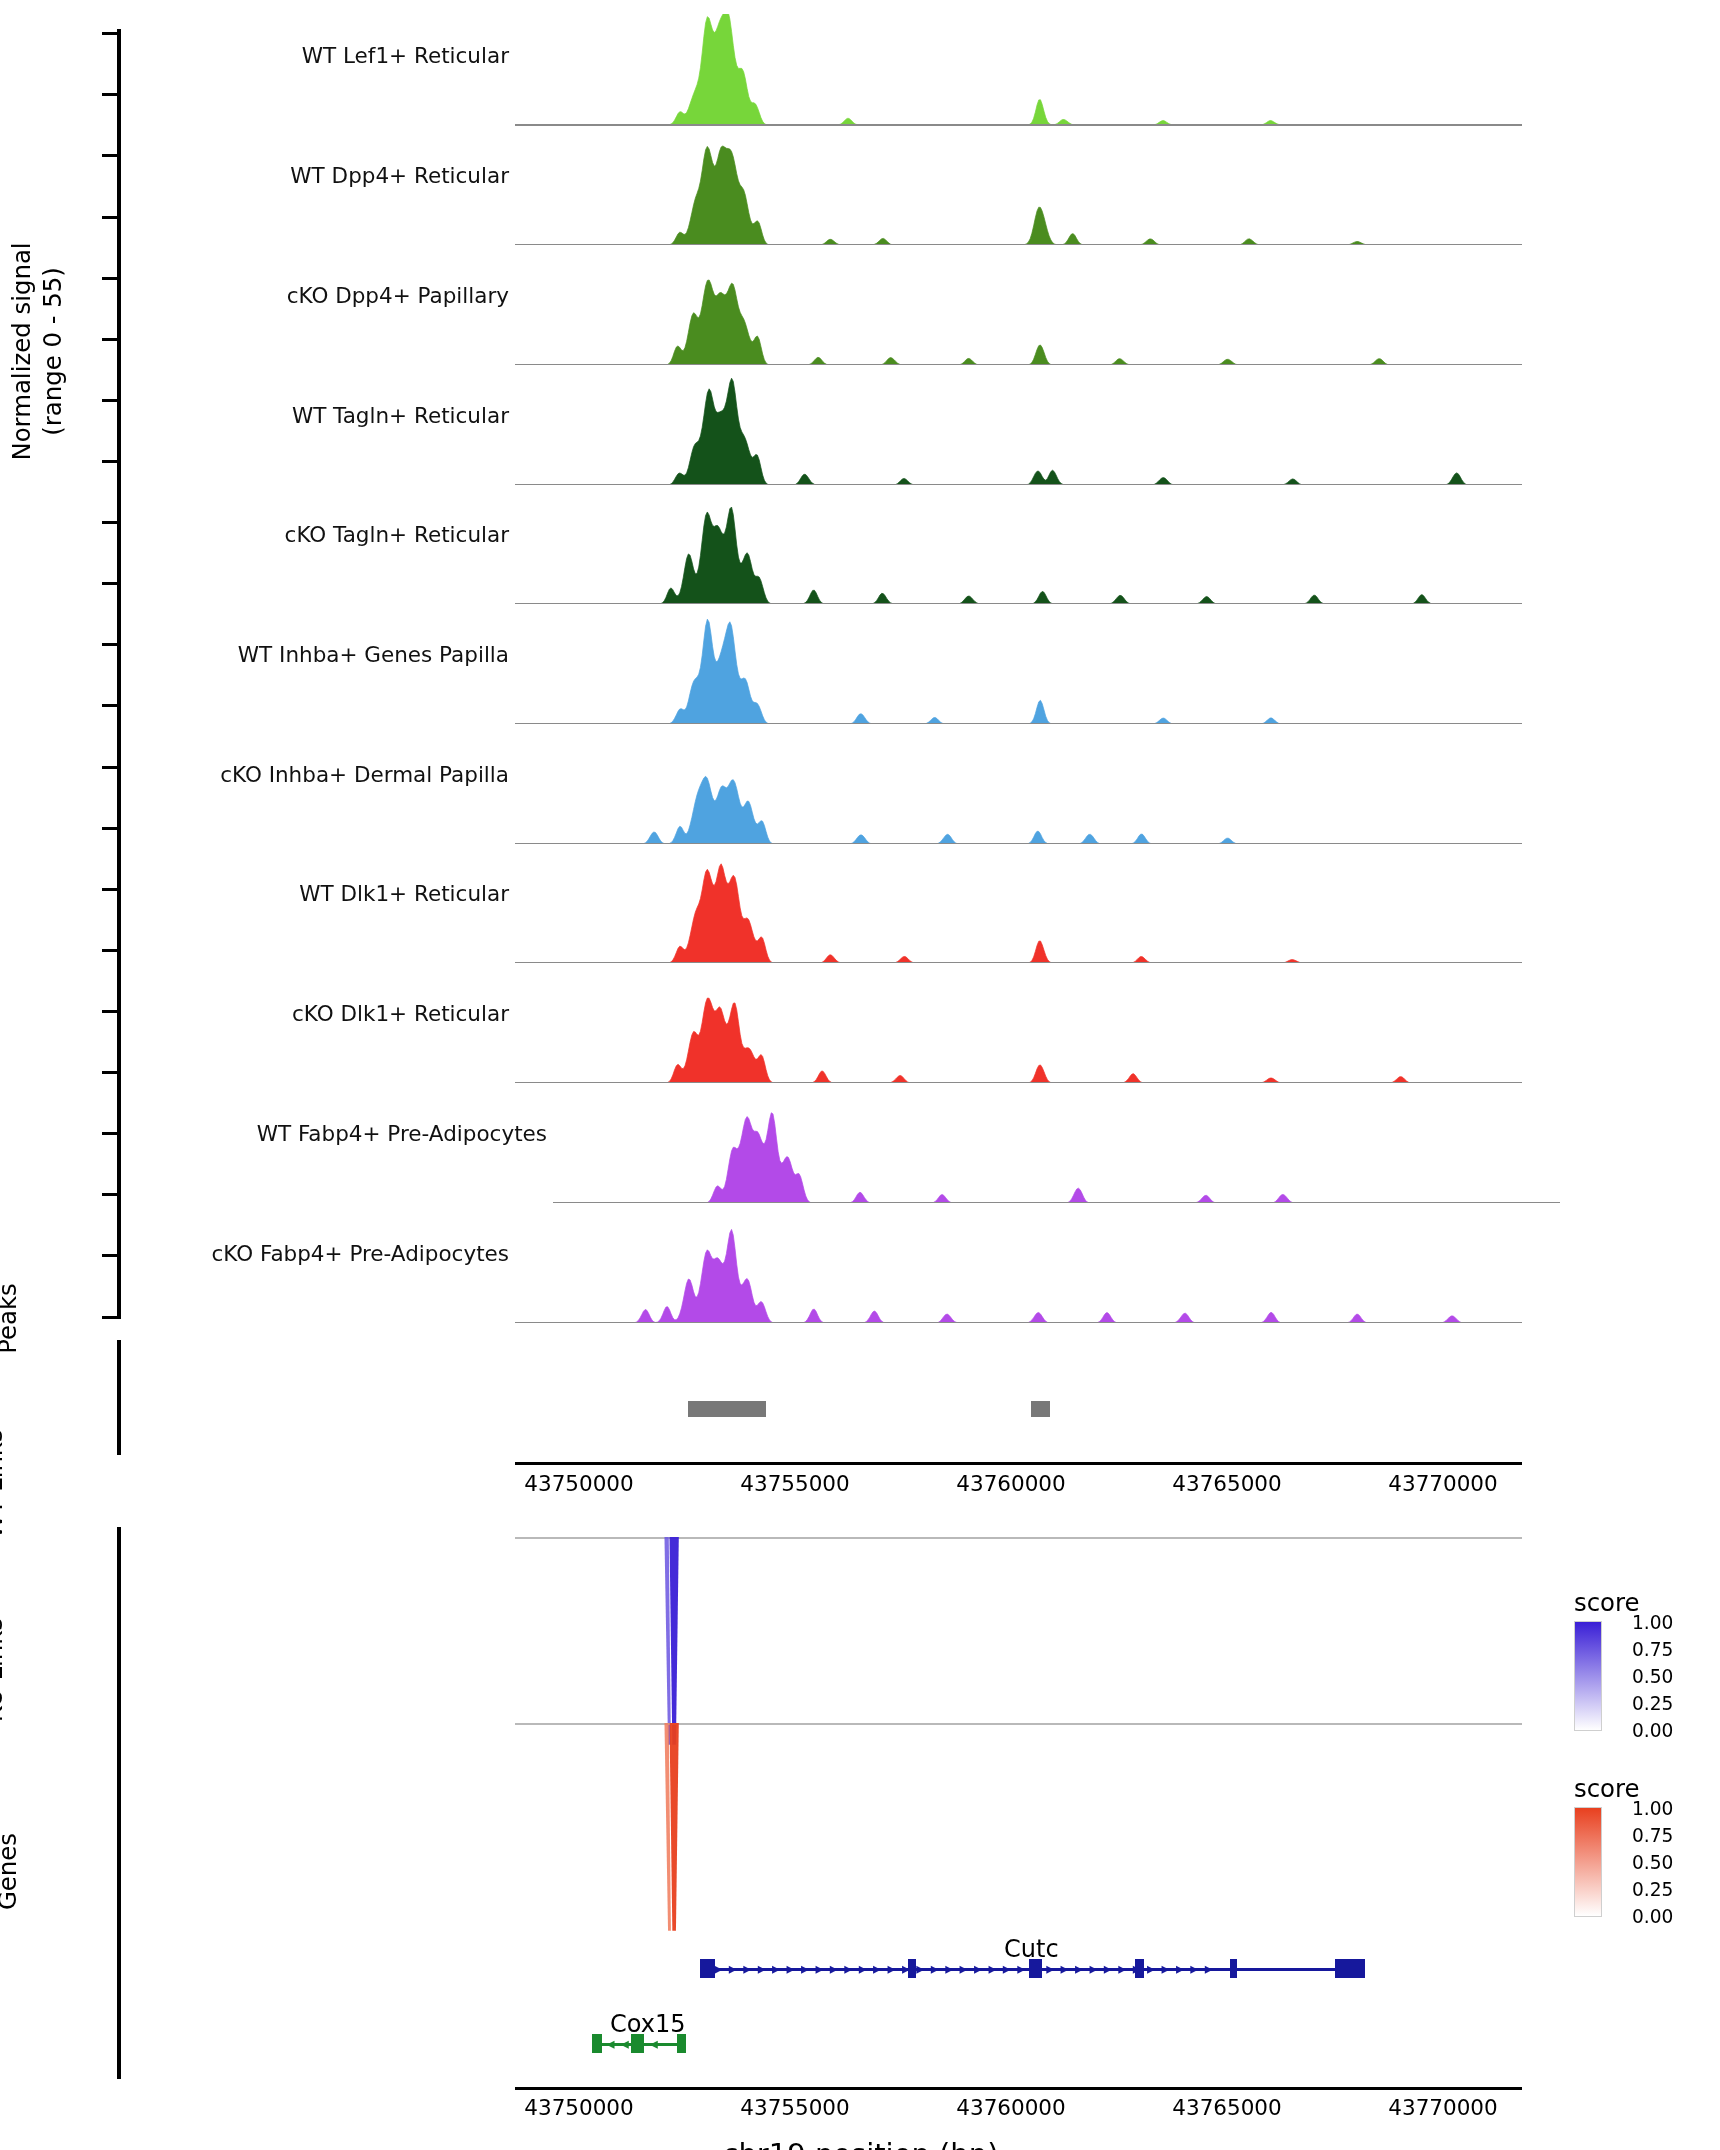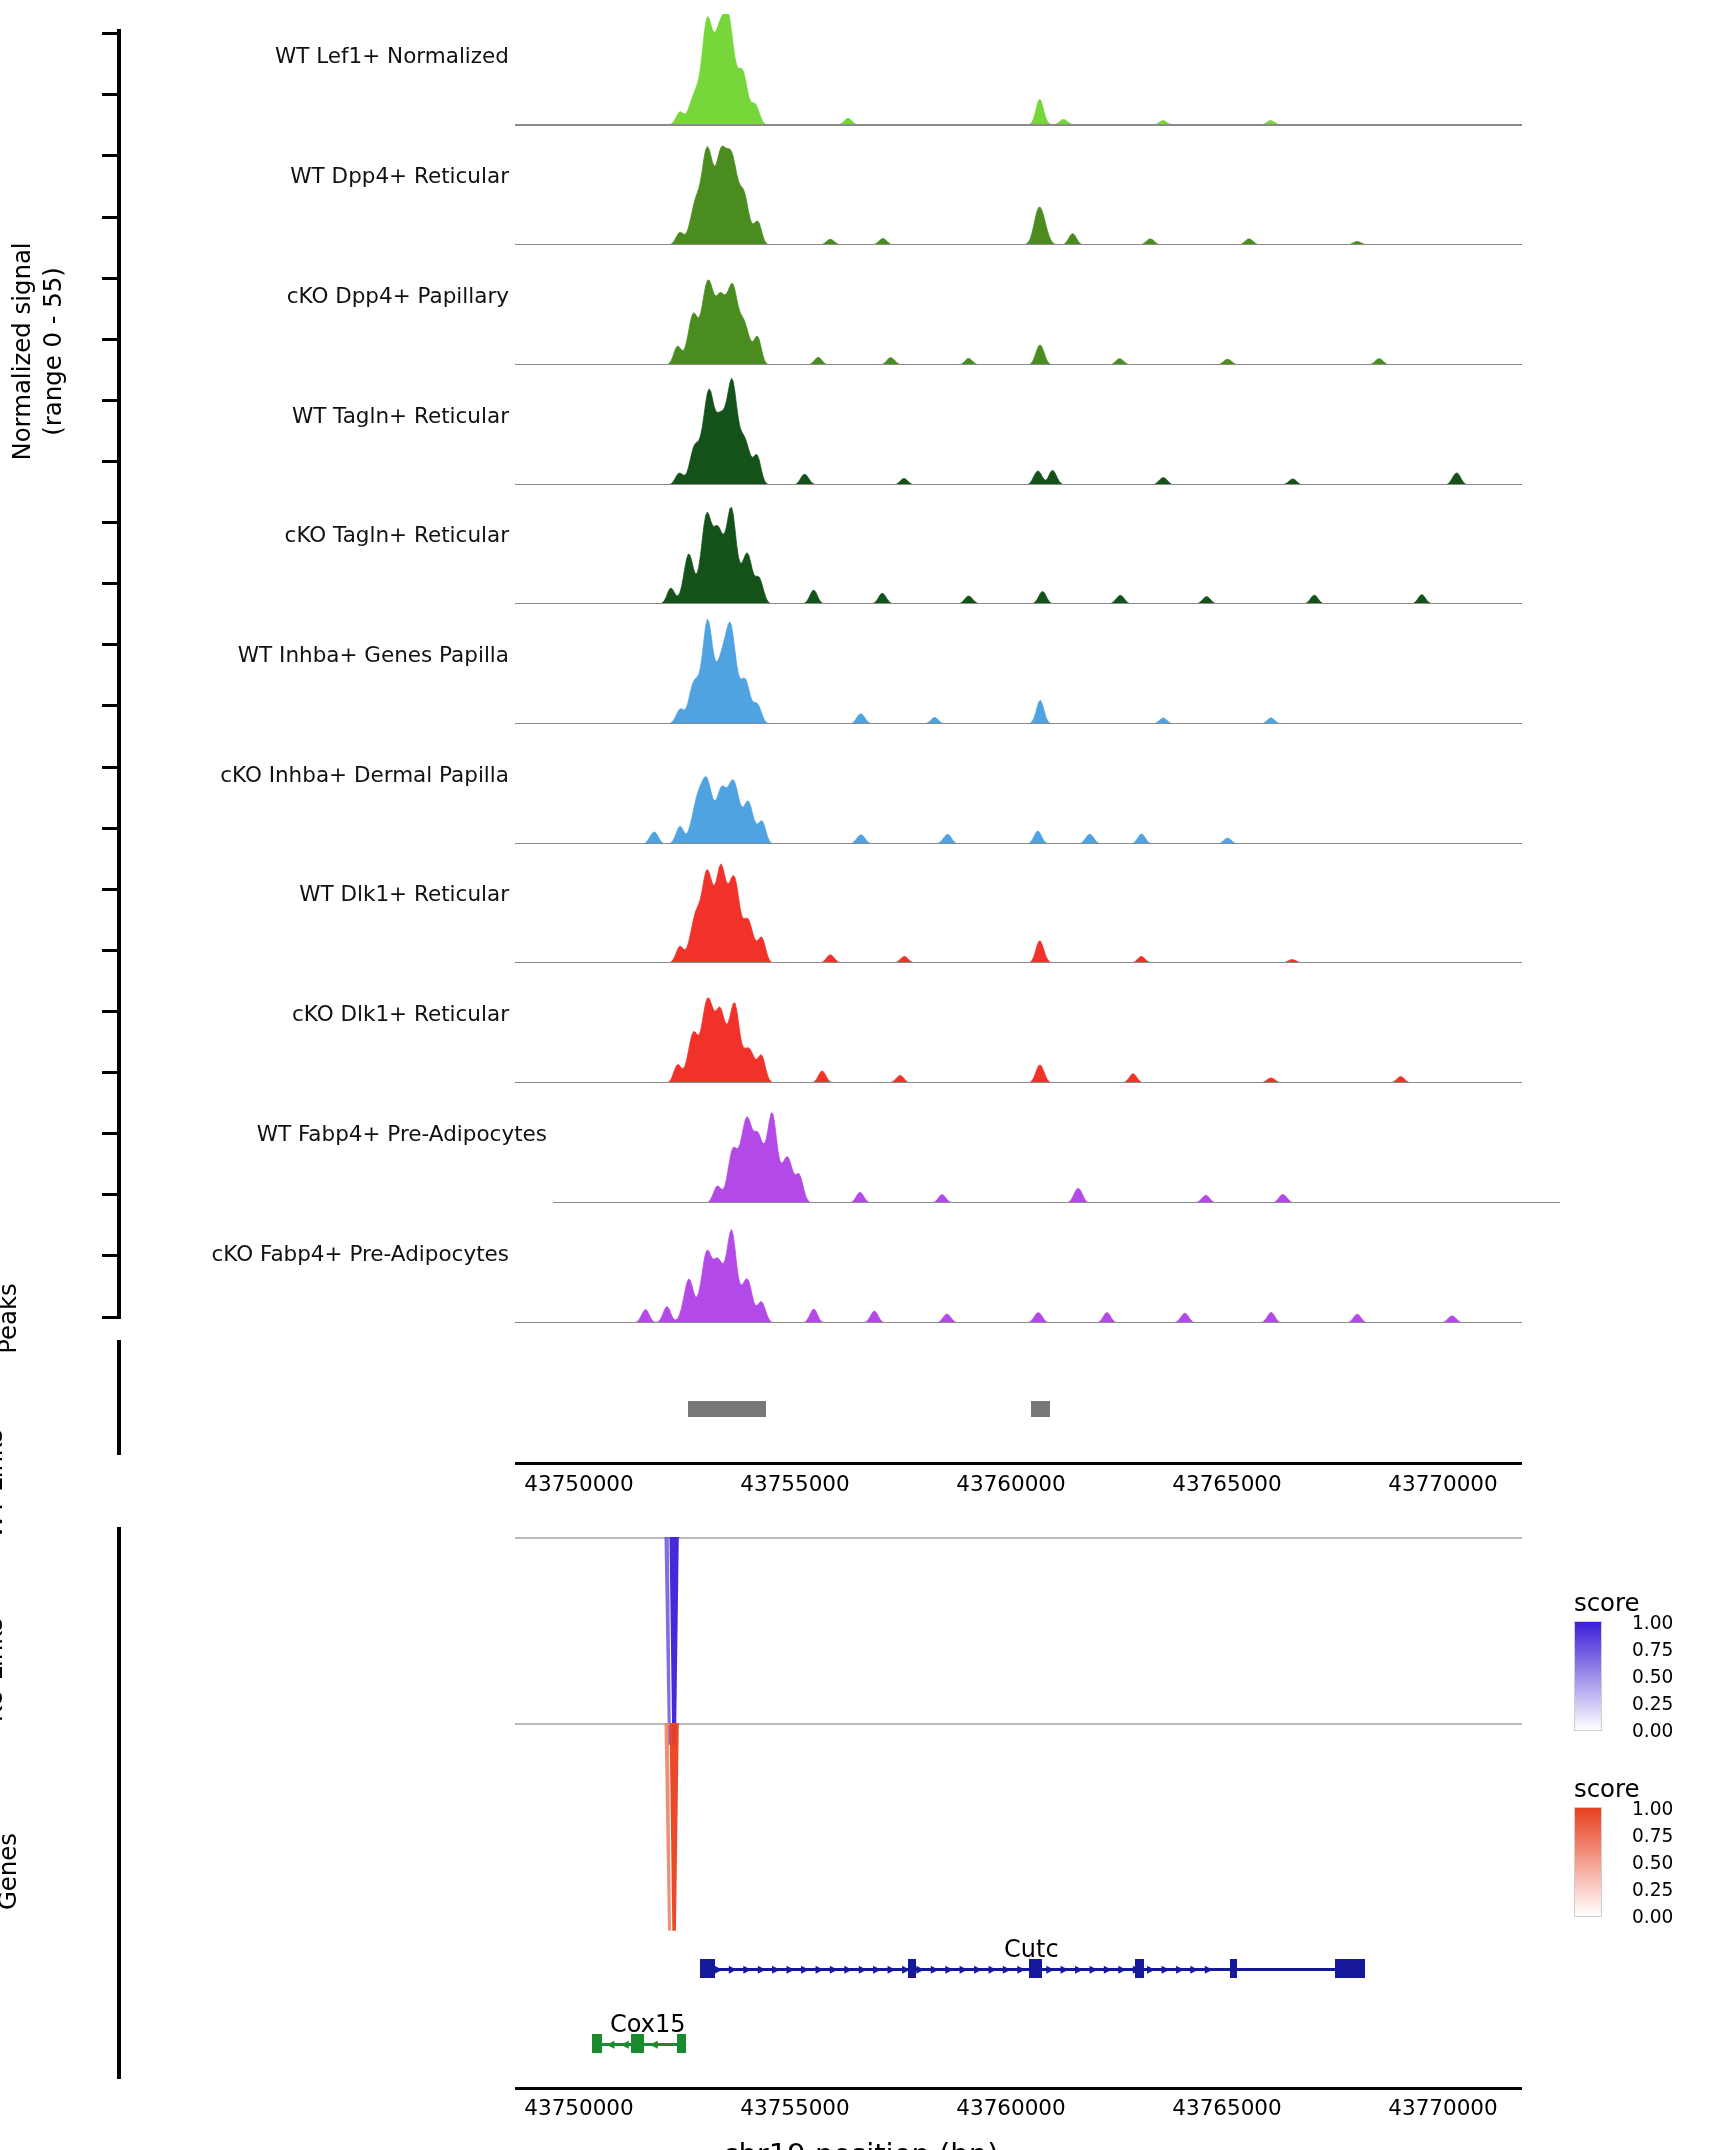--- a/index.html
+++ b/index.html
@@ -95,21 +95,21 @@
       <div class="ytick" style="top: 949px;"></div>
       <div class="ytick" style="top: 1010px;"></div>
       <div class="ytick" style="top: 1071px;"></div>
       <div class="ytick" style="top: 1132px;"></div>
       <div class="ytick" style="top: 1193px;"></div>
       <div class="ytick" style="top: 1254px;"></div>
       <div class="ytick" style="top: 1316px;"></div>
     </div>
   <div id="tracks">
       <div class="track" style="top: 14.3px;">
-        <div class="track-label">WT Lef1+ Normalized</div>
+        <div class="track-label">WT Lef1+ Reticular</div>
         <svg width="1007" height="111" class="track-plot" style="position: absolute; left: 393px; top: 0px;" viewBox="0 0 1404 155">
           <path d="M 0.0 155 L 0.0 155.0 L 2.4 155.0 L 4.8 155.0 L 7.2 155.0 L 9.6 155.0 L 12.1 155.0 L 14.5 155.0 L 16.9 155.0 L 19.3 155.0 L 21.7 155.0 L 24.1 155.0 L 26.5 155.0 L 28.9 155.0 L 31.3 155.0 L 33.7 155.0 L 36.2 155.0 L 38.6 155.0 L 41.0 155.0 L 43.4 155.0 L 45.8 155.0 L 48.2 155.0 L 50.6 155.0 L 53.0 155.0 L 55.4 155.0 L 57.8 155.0 L 60.3 155.0 L 62.7 155.0 L 65.1 155.0 L 67.5 155.0 L 69.9 155.0 L 72.3 155.0 L 74.7 155.0 L 77.1 155.0 L 79.5 155.0 L 82.0 155.0 L 84.4 155.0 L 86.8 155.0 L 89.2 155.0 L 91.6 155.0 L 94.0 155.0 L 96.4 155.0 L 98.8 155.0 L 101.2 155.0 L 103.6 155.0 L 106.1 155.0 L 108.5 155.0 L 110.9 155.0 L 113.3 155.0 L 115.7 155.0 L 118.1 155.0 L 120.5 155.0 L 122.9 155.0 L 125.3 155.0 L 127.7 155.0 L 130.2 155.0 L 132.6 155.0 L 135.0 155.0 L 137.4 155.0 L 139.8 155.0 L 142.2 155.0 L 144.6 155.0 L 147.0 155.0 L 149.4 155.0 L 151.8 155.0 L 154.3 155.0 L 156.7 155.0 L 159.1 155.0 L 161.5 155.0 L 163.9 155.0 L 166.3 155.0 L 168.7 155.0 L 171.1 155.0 L 173.5 155.0 L 176.0 155.0 L 178.4 155.0 L 180.8 155.0 L 183.2 155.0 L 185.6 155.0 L 188.0 155.0 L 190.4 155.0 L 192.8 155.0 L 195.2 155.0 L 197.6 155.0 L 200.1 155.0 L 202.5 155.0 L 204.9 155.0 L 207.3 155.0 L 209.7 155.0 L 212.1 154.9 L 214.5 154.5 L 216.9 153.6 L 219.3 151.7 L 221.7 148.3 L 224.2 143.6 L 226.6 139.0 L 229.0 136.4 L 231.4 136.8 L 233.8 138.8 L 236.2 139.7 L 238.6 137.6 L 241.0 132.4 L 243.4 125.4 L 245.9 118.1 L 248.3 111.3 L 250.7 105.2 L 253.1 98.7 L 255.5 89.6 L 257.9 74.9 L 260.3 54.3 L 262.7 31.2 L 265.1 12.4 L 267.5 3.7 L 270.0 5.8 L 272.4 14.2 L 274.8 22.4 L 277.2 25.9 L 279.6 23.6 L 282.0 17.3 L 284.4 10.4 L 286.8 4.8 L 289.2 0.4 L 291.6 -3.7 L 294.1 -6.1 L 296.5 -3.4 L 298.9 7.0 L 301.3 24.1 L 303.7 43.7 L 306.1 60.7 L 308.5 71.7 L 310.9 76.0 L 313.3 75.9 L 315.7 76.0 L 318.2 80.6 L 320.6 90.8 L 323.0 104.0 L 325.4 115.4 L 327.8 121.9 L 330.2 123.8 L 332.6 124.0 L 335.0 125.8 L 337.4 130.5 L 339.9 137.5 L 342.3 144.6 L 344.7 149.9 L 347.1 153.0 L 349.5 154.4 L 351.9 154.8 L 354.3 155.0 L 356.7 155.0 L 359.1 155.0 L 361.5 155.0 L 364.0 155.0 L 366.4 155.0 L 368.8 155.0 L 371.2 155.0 L 373.6 155.0 L 376.0 155.0 L 378.4 155.0 L 380.8 155.0 L 383.2 155.0 L 385.6 155.0 L 388.1 155.0 L 390.5 155.0 L 392.9 155.0 L 395.3 155.0 L 397.7 155.0 L 400.1 155.0 L 402.5 155.0 L 404.9 155.0 L 407.3 155.0 L 409.8 155.0 L 412.2 155.0 L 414.6 155.0 L 417.0 155.0 L 419.4 155.0 L 421.8 155.0 L 424.2 155.0 L 426.6 155.0 L 429.0 155.0 L 431.4 155.0 L 433.9 155.0 L 436.3 155.0 L 438.7 155.0 L 441.1 155.0 L 443.5 155.0 L 445.9 155.0 L 448.3 154.9 L 450.7 154.6 L 453.1 153.9 L 455.5 152.4 L 458.0 150.2 L 460.4 147.6 L 462.8 145.8 L 465.2 145.8 L 467.6 147.6 L 470.0 150.2 L 472.4 152.5 L 474.8 153.9 L 477.2 154.6 L 479.6 154.9 L 482.1 155.0 L 484.5 155.0 L 486.9 155.0 L 489.3 155.0 L 491.7 155.0 L 494.1 155.0 L 496.5 155.0 L 498.9 155.0 L 501.3 155.0 L 503.8 155.0 L 506.2 155.0 L 508.6 155.0 L 511.0 155.0 L 513.4 155.0 L 515.8 155.0 L 518.2 155.0 L 520.6 155.0 L 523.0 155.0 L 525.4 155.0 L 527.9 155.0 L 530.3 155.0 L 532.7 155.0 L 535.1 155.0 L 537.5 155.0 L 539.9 155.0 L 542.3 155.0 L 544.7 155.0 L 547.1 155.0 L 549.5 155.0 L 552.0 155.0 L 554.4 155.0 L 556.8 155.0 L 559.2 155.0 L 561.6 155.0 L 564.0 155.0 L 566.4 155.0 L 568.8 155.0 L 571.2 155.0 L 573.7 155.0 L 576.1 155.0 L 578.5 155.0 L 580.9 155.0 L 583.3 155.0 L 585.7 155.0 L 588.1 155.0 L 590.5 155.0 L 592.9 155.0 L 595.3 155.0 L 597.8 155.0 L 600.2 155.0 L 602.6 155.0 L 605.0 155.0 L 607.4 155.0 L 609.8 155.0 L 612.2 155.0 L 614.6 155.0 L 617.0 155.0 L 619.4 155.0 L 621.9 155.0 L 624.3 155.0 L 626.7 155.0 L 629.1 155.0 L 631.5 155.0 L 633.9 155.0 L 636.3 155.0 L 638.7 155.0 L 641.1 155.0 L 643.6 155.0 L 646.0 155.0 L 648.4 155.0 L 650.8 155.0 L 653.2 155.0 L 655.6 155.0 L 658.0 155.0 L 660.4 155.0 L 662.8 155.0 L 665.2 155.0 L 667.7 155.0 L 670.1 155.0 L 672.5 155.0 L 674.9 155.0 L 677.3 155.0 L 679.7 155.0 L 682.1 155.0 L 684.5 155.0 L 686.9 155.0 L 689.3 155.0 L 691.8 155.0 L 694.2 155.0 L 696.6 155.0 L 699.0 155.0 L 701.4 155.0 L 703.8 155.0 L 706.2 155.0 L 708.6 155.0 L 711.0 155.0 L 713.4 154.9 L 715.9 154.6 L 718.3 153.7 L 720.7 151.1 L 723.1 145.7 L 725.5 137.1 L 727.9 127.0 L 730.3 120.0 L 732.7 119.8 L 735.1 126.3 L 737.6 135.8 L 740.0 144.3 L 742.4 149.9 L 744.8 153.0 L 747.2 154.3 L 749.6 154.7 L 752.0 154.5 L 754.4 153.8 L 756.8 152.4 L 759.2 150.4 L 761.7 148.3 L 764.1 147.2 L 766.5 147.5 L 768.9 149.0 L 771.3 150.9 L 773.7 152.7 L 776.1 153.9 L 778.5 154.6 L 780.9 154.9 L 783.3 155.0 L 785.8 155.0 L 788.2 155.0 L 790.6 155.0 L 793.0 155.0 L 795.4 155.0 L 797.8 155.0 L 800.2 155.0 L 802.6 155.0 L 805.0 155.0 L 807.5 155.0 L 809.9 155.0 L 812.3 155.0 L 814.7 155.0 L 817.1 155.0 L 819.5 155.0 L 821.9 155.0 L 824.3 155.0 L 826.7 155.0 L 829.1 155.0 L 831.6 155.0 L 834.0 155.0 L 836.4 155.0 L 838.8 155.0 L 841.2 155.0 L 843.6 155.0 L 846.0 155.0 L 848.4 155.0 L 850.8 155.0 L 853.2 155.0 L 855.7 155.0 L 858.1 155.0 L 860.5 155.0 L 862.9 155.0 L 865.3 155.0 L 867.7 155.0 L 870.1 155.0 L 872.5 155.0 L 874.9 155.0 L 877.3 155.0 L 879.8 155.0 L 882.2 155.0 L 884.6 155.0 L 887.0 155.0 L 889.4 154.9 L 891.8 154.6 L 894.2 153.9 L 896.6 152.6 L 899.0 150.9 L 901.5 149.4 L 903.9 148.7 L 906.3 149.4 L 908.7 151.0 L 911.1 152.6 L 913.5 153.8 L 915.9 154.5 L 918.3 154.8 L 920.7 155.0 L 923.1 155.0 L 925.6 155.0 L 928.0 155.0 L 930.4 155.0 L 932.8 155.0 L 935.2 155.0 L 937.6 155.0 L 940.0 155.0 L 942.4 155.0 L 944.8 155.0 L 947.2 155.0 L 949.7 155.0 L 952.1 155.0 L 954.5 155.0 L 956.9 155.0 L 959.3 155.0 L 961.7 155.0 L 964.1 155.0 L 966.5 155.0 L 968.9 155.0 L 971.4 155.0 L 973.8 155.0 L 976.2 155.0 L 978.6 155.0 L 981.0 155.0 L 983.4 155.0 L 985.8 155.0 L 988.2 155.0 L 990.6 155.0 L 993.0 155.0 L 995.5 155.0 L 997.9 155.0 L 1000.3 155.0 L 1002.7 155.0 L 1005.1 155.0 L 1007.5 155.0 L 1009.9 155.0 L 1012.3 155.0 L 1014.7 155.0 L 1017.1 155.0 L 1019.6 155.0 L 1022.0 155.0 L 1024.4 155.0 L 1026.8 155.0 L 1029.2 155.0 L 1031.6 155.0 L 1034.0 155.0 L 1036.4 155.0 L 1038.8 154.9 L 1041.2 154.7 L 1043.7 154.1 L 1046.1 153.0 L 1048.5 151.4 L 1050.9 149.8 L 1053.3 148.8 L 1055.7 149.1 L 1058.1 150.4 L 1060.5 152.0 L 1062.9 153.3 L 1065.4 154.2 L 1067.8 154.7 L 1070.2 154.9 L 1072.6 155.0 L 1075.0 155.0 L 1077.4 155.0 L 1079.8 155.0 L 1082.2 155.0 L 1084.6 155.0 L 1087.0 155.0 L 1089.5 155.0 L 1091.9 155.0 L 1094.3 155.0 L 1096.7 155.0 L 1099.1 155.0 L 1101.5 155.0 L 1103.9 155.0 L 1106.3 155.0 L 1108.7 155.0 L 1111.1 155.0 L 1113.6 155.0 L 1116.0 155.0 L 1118.4 155.0 L 1120.8 155.0 L 1123.2 155.0 L 1125.6 155.0 L 1128.0 155.0 L 1130.4 155.0 L 1132.8 155.0 L 1135.3 155.0 L 1137.7 155.0 L 1140.1 155.0 L 1142.5 155.0 L 1144.9 155.0 L 1147.3 155.0 L 1149.7 155.0 L 1152.1 155.0 L 1154.5 155.0 L 1156.9 155.0 L 1159.4 155.0 L 1161.8 155.0 L 1164.2 155.0 L 1166.6 155.0 L 1169.0 155.0 L 1171.4 155.0 L 1173.8 155.0 L 1176.2 155.0 L 1178.6 155.0 L 1181.0 155.0 L 1183.5 155.0 L 1185.9 155.0 L 1188.3 155.0 L 1190.7 155.0 L 1193.1 155.0 L 1195.5 155.0 L 1197.9 155.0 L 1200.3 155.0 L 1202.7 155.0 L 1205.2 155.0 L 1207.6 155.0 L 1210.0 155.0 L 1212.4 155.0 L 1214.8 155.0 L 1217.2 155.0 L 1219.6 155.0 L 1222.0 155.0 L 1224.4 155.0 L 1226.8 155.0 L 1229.3 155.0 L 1231.7 155.0 L 1234.1 155.0 L 1236.5 155.0 L 1238.9 155.0 L 1241.3 155.0 L 1243.7 155.0 L 1246.1 155.0 L 1248.5 155.0 L 1250.9 155.0 L 1253.4 155.0 L 1255.8 155.0 L 1258.2 155.0 L 1260.6 155.0 L 1263.0 155.0 L 1265.4 155.0 L 1267.8 155.0 L 1270.2 155.0 L 1272.6 155.0 L 1275.0 155.0 L 1277.5 155.0 L 1279.9 155.0 L 1282.3 155.0 L 1284.7 155.0 L 1287.1 155.0 L 1289.5 155.0 L 1291.9 155.0 L 1294.3 155.0 L 1296.7 155.0 L 1299.2 155.0 L 1301.6 155.0 L 1304.0 155.0 L 1306.4 155.0 L 1308.8 155.0 L 1311.2 155.0 L 1313.6 155.0 L 1316.0 155.0 L 1318.4 155.0 L 1320.8 155.0 L 1323.3 155.0 L 1325.7 155.0 L 1328.1 155.0 L 1330.5 155.0 L 1332.9 155.0 L 1335.3 155.0 L 1337.7 155.0 L 1340.1 155.0 L 1342.5 155.0 L 1344.9 155.0 L 1347.4 155.0 L 1349.8 155.0 L 1352.2 155.0 L 1354.6 155.0 L 1357.0 155.0 L 1359.4 155.0 L 1361.8 155.0 L 1364.2 155.0 L 1366.6 155.0 L 1369.1 155.0 L 1371.5 155.0 L 1373.9 155.0 L 1376.3 155.0 L 1378.7 155.0 L 1381.1 155.0 L 1383.5 155.0 L 1385.9 155.0 L 1388.3 155.0 L 1390.7 155.0 L 1393.2 155.0 L 1395.6 155.0 L 1398.0 155.0 L 1400.4 155.0 L 1402.8 155.0 L 1402.8 155 Z" fill="#77d63a" stroke="#77d63a" stroke-width="1"></path>
         </svg>
         <div class="baseline" style="left: 393px;"></div>
       </div>
       <div class="track" style="top: 134px;">
         <div class="track-label">WT Dpp4+ Reticular</div>
         <svg width="1007" height="111" class="track-plot" style="position: absolute; left: 393px; top: 0px;" viewBox="0 0 1404 155">
           <path d="M 0.0 155 L 0.0 155.0 L 2.4 155.0 L 4.8 155.0 L 7.2 155.0 L 9.6 155.0 L 12.1 155.0 L 14.5 155.0 L 16.9 155.0 L 19.3 155.0 L 21.7 155.0 L 24.1 155.0 L 26.5 155.0 L 28.9 155.0 L 31.3 155.0 L 33.7 155.0 L 36.2 155.0 L 38.6 155.0 L 41.0 155.0 L 43.4 155.0 L 45.8 155.0 L 48.2 155.0 L 50.6 155.0 L 53.0 155.0 L 55.4 155.0 L 57.8 155.0 L 60.3 155.0 L 62.7 155.0 L 65.1 155.0 L 67.5 155.0 L 69.9 155.0 L 72.3 155.0 L 74.7 155.0 L 77.1 155.0 L 79.5 155.0 L 82.0 155.0 L 84.4 155.0 L 86.8 155.0 L 89.2 155.0 L 91.6 155.0 L 94.0 155.0 L 96.4 155.0 L 98.8 155.0 L 101.2 155.0 L 103.6 155.0 L 106.1 155.0 L 108.5 155.0 L 110.9 155.0 L 113.3 155.0 L 115.7 155.0 L 118.1 155.0 L 120.5 155.0 L 122.9 155.0 L 125.3 155.0 L 127.7 155.0 L 130.2 155.0 L 132.6 155.0 L 135.0 155.0 L 137.4 155.0 L 139.8 155.0 L 142.2 155.0 L 144.6 155.0 L 147.0 155.0 L 149.4 155.0 L 151.8 155.0 L 154.3 155.0 L 156.7 155.0 L 159.1 155.0 L 161.5 155.0 L 163.9 155.0 L 166.3 155.0 L 168.7 155.0 L 171.1 155.0 L 173.5 155.0 L 176.0 155.0 L 178.4 155.0 L 180.8 155.0 L 183.2 155.0 L 185.6 155.0 L 188.0 155.0 L 190.4 155.0 L 192.8 155.0 L 195.2 155.0 L 197.6 155.0 L 200.1 155.0 L 202.5 155.0 L 204.9 155.0 L 207.3 155.0 L 209.7 155.0 L 212.1 154.9 L 214.5 154.6 L 216.9 153.8 L 219.3 151.9 L 221.7 148.5 L 224.2 143.8 L 226.6 139.3 L 229.0 137.1 L 231.4 137.8 L 233.8 139.7 L 236.2 140.3 L 238.6 137.5 L 241.0 130.9 L 243.4 121.3 L 245.9 109.9 L 248.3 98.9 L 250.7 89.8 L 253.1 83.0 L 255.5 76.0 L 257.9 65.8 L 260.3 51.0 L 262.7 34.7 L 265.1 22.0 L 267.5 17.3 L 270.0 21.0 L 272.4 30.2 L 274.8 39.9 L 277.2 45.0 L 279.6 42.8 L 282.0 34.5 L 284.4 24.6 L 286.8 18.1 L 289.2 16.7 L 291.6 18.3 L 294.1 19.9 L 296.5 20.3 L 298.9 21.0 L 301.3 24.4 L 303.7 31.8 L 306.1 43.0 L 308.5 55.4 L 310.9 65.4 L 313.3 71.1 L 315.7 73.9 L 318.2 77.7 L 320.6 85.5 L 323.0 97.3 L 325.4 110.0 L 327.8 120.1 L 330.2 125.2 L 332.6 125.1 L 335.0 122.5 L 337.4 121.2 L 339.9 124.3 L 342.3 131.9 L 344.7 140.9 L 347.1 148.1 L 349.5 152.2 L 351.9 154.1 L 354.3 154.8 L 356.7 154.9 L 359.1 155.0 L 361.5 155.0 L 364.0 155.0 L 366.4 155.0 L 368.8 155.0 L 371.2 155.0 L 373.6 155.0 L 376.0 155.0 L 378.4 155.0 L 380.8 155.0 L 383.2 155.0 L 385.6 155.0 L 388.1 155.0 L 390.5 155.0 L 392.9 155.0 L 395.3 155.0 L 397.7 155.0 L 400.1 155.0 L 402.5 155.0 L 404.9 155.0 L 407.3 155.0 L 409.8 155.0 L 412.2 155.0 L 414.6 155.0 L 417.0 155.0 L 419.4 155.0 L 421.8 155.0 L 424.2 154.9 L 426.6 154.5 L 429.0 153.8 L 431.4 152.3 L 433.9 150.1 L 436.3 148.1 L 438.7 147.0 L 441.1 147.4 L 443.5 149.1 L 445.9 151.1 L 448.3 152.9 L 450.7 154.0 L 453.1 154.6 L 455.5 154.9 L 458.0 155.0 L 460.4 155.0 L 462.8 155.0 L 465.2 155.0 L 467.6 155.0 L 470.0 155.0 L 472.4 155.0 L 474.8 155.0 L 477.2 155.0 L 479.6 155.0 L 482.1 155.0 L 484.5 155.0 L 486.9 155.0 L 489.3 155.0 L 491.7 155.0 L 494.1 155.0 L 496.5 154.9 L 498.9 154.6 L 501.3 153.9 L 503.8 152.6 L 506.2 150.6 L 508.6 148.2 L 511.0 146.3 L 513.4 145.8 L 515.8 147.2 L 518.2 149.6 L 520.6 152.0 L 523.0 153.7 L 525.4 154.5 L 527.9 154.9 L 530.3 155.0 L 532.7 155.0 L 535.1 155.0 L 537.5 155.0 L 539.9 155.0 L 542.3 155.0 L 544.7 155.0 L 547.1 155.0 L 549.5 155.0 L 552.0 155.0 L 554.4 155.0 L 556.8 155.0 L 559.2 155.0 L 561.6 155.0 L 564.0 155.0 L 566.4 155.0 L 568.8 155.0 L 571.2 155.0 L 573.7 155.0 L 576.1 155.0 L 578.5 155.0 L 580.9 155.0 L 583.3 155.0 L 585.7 155.0 L 588.1 155.0 L 590.5 155.0 L 592.9 155.0 L 595.3 155.0 L 597.8 155.0 L 600.2 155.0 L 602.6 155.0 L 605.0 155.0 L 607.4 155.0 L 609.8 155.0 L 612.2 155.0 L 614.6 155.0 L 617.0 155.0 L 619.4 155.0 L 621.9 155.0 L 624.3 155.0 L 626.7 155.0 L 629.1 155.0 L 631.5 155.0 L 633.9 155.0 L 636.3 155.0 L 638.7 155.0 L 641.1 155.0 L 643.6 155.0 L 646.0 155.0 L 648.4 155.0 L 650.8 155.0 L 653.2 155.0 L 655.6 155.0 L 658.0 155.0 L 660.4 155.0 L 662.8 155.0 L 665.2 155.0 L 667.7 155.0 L 670.1 155.0 L 672.5 155.0 L 674.9 155.0 L 677.3 155.0 L 679.7 155.0 L 682.1 155.0 L 684.5 155.0 L 686.9 155.0 L 689.3 155.0 L 691.8 155.0 L 694.2 155.0 L 696.6 155.0 L 699.0 155.0 L 701.4 155.0 L 703.8 155.0 L 706.2 154.9 L 708.6 154.8 L 711.0 154.3 L 713.4 153.2 L 715.9 150.8 L 718.3 146.2 L 720.7 138.7 L 723.1 128.4 L 725.5 117.0 L 727.9 107.4 L 730.3 102.2 L 732.7 102.6 L 735.1 107.8 L 737.6 116.1 L 740.0 125.6 L 742.4 134.7 L 744.8 142.4 L 747.2 148.0 L 749.6 151.6 L 752.0 153.5 L 754.4 154.4 L 756.8 154.8 L 759.2 154.9 L 761.7 154.8 L 764.1 154.3 L 766.5 153.1 L 768.9 150.8 L 771.3 147.1 L 773.7 142.8 L 776.1 139.6 L 778.5 139.2 L 780.9 141.9 L 783.3 146.3 L 785.8 150.4 L 788.2 153.0 L 790.6 154.3 L 793.0 154.8 L 795.4 154.9 L 797.8 155.0 L 800.2 155.0 L 802.6 155.0 L 805.0 155.0 L 807.5 155.0 L 809.9 155.0 L 812.3 155.0 L 814.7 155.0 L 817.1 155.0 L 819.5 155.0 L 821.9 155.0 L 824.3 155.0 L 826.7 155.0 L 829.1 155.0 L 831.6 155.0 L 834.0 155.0 L 836.4 155.0 L 838.8 155.0 L 841.2 155.0 L 843.6 155.0 L 846.0 155.0 L 848.4 155.0 L 850.8 155.0 L 853.2 155.0 L 855.7 155.0 L 858.1 155.0 L 860.5 155.0 L 862.9 155.0 L 865.3 155.0 L 867.7 155.0 L 870.1 154.9 L 872.5 154.5 L 874.9 153.8 L 877.3 152.4 L 879.8 150.4 L 882.2 148.3 L 884.6 146.7 L 887.0 146.5 L 889.4 147.7 L 891.8 149.9 L 894.2 152.1 L 896.6 153.7 L 899.0 154.5 L 901.5 154.9 L 903.9 155.0 L 906.3 155.0 L 908.7 155.0 L 911.1 155.0 L 913.5 155.0 L 915.9 155.0 L 918.3 155.0 L 920.7 155.0 L 923.1 155.0 L 925.6 155.0 L 928.0 155.0 L 930.4 155.0 L 932.8 155.0 L 935.2 155.0 L 937.6 155.0 L 940.0 155.0 L 942.4 155.0 L 944.8 155.0 L 947.2 155.0 L 949.7 155.0 L 952.1 155.0 L 954.5 155.0 L 956.9 155.0 L 959.3 155.0 L 961.7 155.0 L 964.1 155.0 L 966.5 155.0 L 968.9 155.0 L 971.4 155.0 L 973.8 155.0 L 976.2 155.0 L 978.6 155.0 L 981.0 155.0 L 983.4 155.0 L 985.8 155.0 L 988.2 155.0 L 990.6 155.0 L 993.0 155.0 L 995.5 155.0 L 997.9 155.0 L 1000.3 155.0 L 1002.7 155.0 L 1005.1 155.0 L 1007.5 154.9 L 1009.9 154.7 L 1012.3 154.2 L 1014.7 152.9 L 1017.1 151.0 L 1019.6 148.6 L 1022.0 146.8 L 1024.4 146.4 L 1026.8 147.5 L 1029.2 149.5 L 1031.6 151.6 L 1034.0 153.3 L 1036.4 154.3 L 1038.8 154.7 L 1041.2 154.9 L 1043.7 155.0 L 1046.1 155.0 L 1048.5 155.0 L 1050.9 155.0 L 1053.3 155.0 L 1055.7 155.0 L 1058.1 155.0 L 1060.5 155.0 L 1062.9 155.0 L 1065.4 155.0 L 1067.8 155.0 L 1070.2 155.0 L 1072.6 155.0 L 1075.0 155.0 L 1077.4 155.0 L 1079.8 155.0 L 1082.2 155.0 L 1084.6 155.0 L 1087.0 155.0 L 1089.5 155.0 L 1091.9 155.0 L 1094.3 155.0 L 1096.7 155.0 L 1099.1 155.0 L 1101.5 155.0 L 1103.9 155.0 L 1106.3 155.0 L 1108.7 155.0 L 1111.1 155.0 L 1113.6 155.0 L 1116.0 155.0 L 1118.4 155.0 L 1120.8 155.0 L 1123.2 155.0 L 1125.6 155.0 L 1128.0 155.0 L 1130.4 155.0 L 1132.8 155.0 L 1135.3 155.0 L 1137.7 155.0 L 1140.1 155.0 L 1142.5 155.0 L 1144.9 155.0 L 1147.3 155.0 L 1149.7 155.0 L 1152.1 155.0 L 1154.5 155.0 L 1156.9 155.0 L 1159.4 154.9 L 1161.8 154.7 L 1164.2 154.2 L 1166.6 153.3 L 1169.0 152.1 L 1171.4 151.0 L 1173.8 150.2 L 1176.2 150.2 L 1178.6 151.0 L 1181.0 152.2 L 1183.5 153.4 L 1185.9 154.2 L 1188.3 154.7 L 1190.7 154.9 L 1193.1 155.0 L 1195.5 155.0 L 1197.9 155.0 L 1200.3 155.0 L 1202.7 155.0 L 1205.2 155.0 L 1207.6 155.0 L 1210.0 155.0 L 1212.4 155.0 L 1214.8 155.0 L 1217.2 155.0 L 1219.6 155.0 L 1222.0 155.0 L 1224.4 155.0 L 1226.8 155.0 L 1229.3 155.0 L 1231.7 155.0 L 1234.1 155.0 L 1236.5 155.0 L 1238.9 155.0 L 1241.3 155.0 L 1243.7 155.0 L 1246.1 155.0 L 1248.5 155.0 L 1250.9 155.0 L 1253.4 155.0 L 1255.8 155.0 L 1258.2 155.0 L 1260.6 155.0 L 1263.0 155.0 L 1265.4 155.0 L 1267.8 155.0 L 1270.2 155.0 L 1272.6 155.0 L 1275.0 155.0 L 1277.5 155.0 L 1279.9 155.0 L 1282.3 155.0 L 1284.7 155.0 L 1287.1 155.0 L 1289.5 155.0 L 1291.9 155.0 L 1294.3 155.0 L 1296.7 155.0 L 1299.2 155.0 L 1301.6 155.0 L 1304.0 155.0 L 1306.4 155.0 L 1308.8 155.0 L 1311.2 155.0 L 1313.6 155.0 L 1316.0 155.0 L 1318.4 155.0 L 1320.8 155.0 L 1323.3 155.0 L 1325.7 155.0 L 1328.1 155.0 L 1330.5 155.0 L 1332.9 155.0 L 1335.3 155.0 L 1337.7 155.0 L 1340.1 155.0 L 1342.5 155.0 L 1344.9 155.0 L 1347.4 155.0 L 1349.8 155.0 L 1352.2 155.0 L 1354.6 155.0 L 1357.0 155.0 L 1359.4 155.0 L 1361.8 155.0 L 1364.2 155.0 L 1366.6 155.0 L 1369.1 155.0 L 1371.5 155.0 L 1373.9 155.0 L 1376.3 155.0 L 1378.7 155.0 L 1381.1 155.0 L 1383.5 155.0 L 1385.9 155.0 L 1388.3 155.0 L 1390.7 155.0 L 1393.2 155.0 L 1395.6 155.0 L 1398.0 155.0 L 1400.4 155.0 L 1402.8 155.0 L 1402.8 155 Z" fill="#4a8c1f" stroke="#4a8c1f" stroke-width="1"></path>
         </svg>

